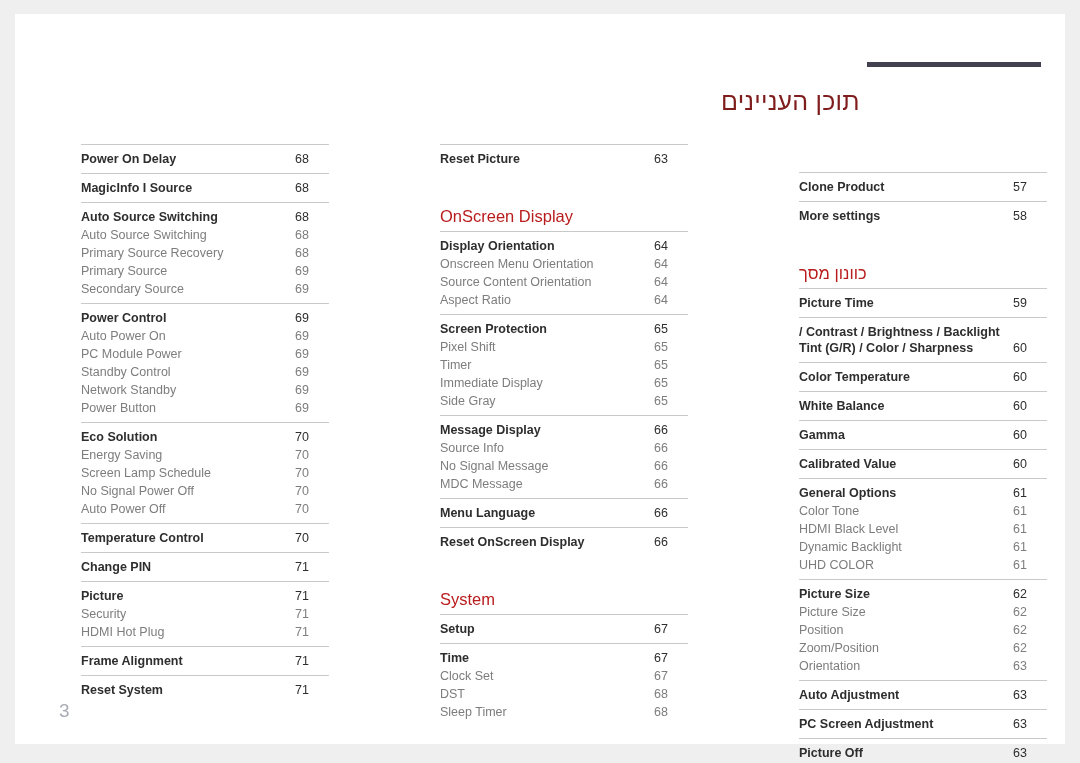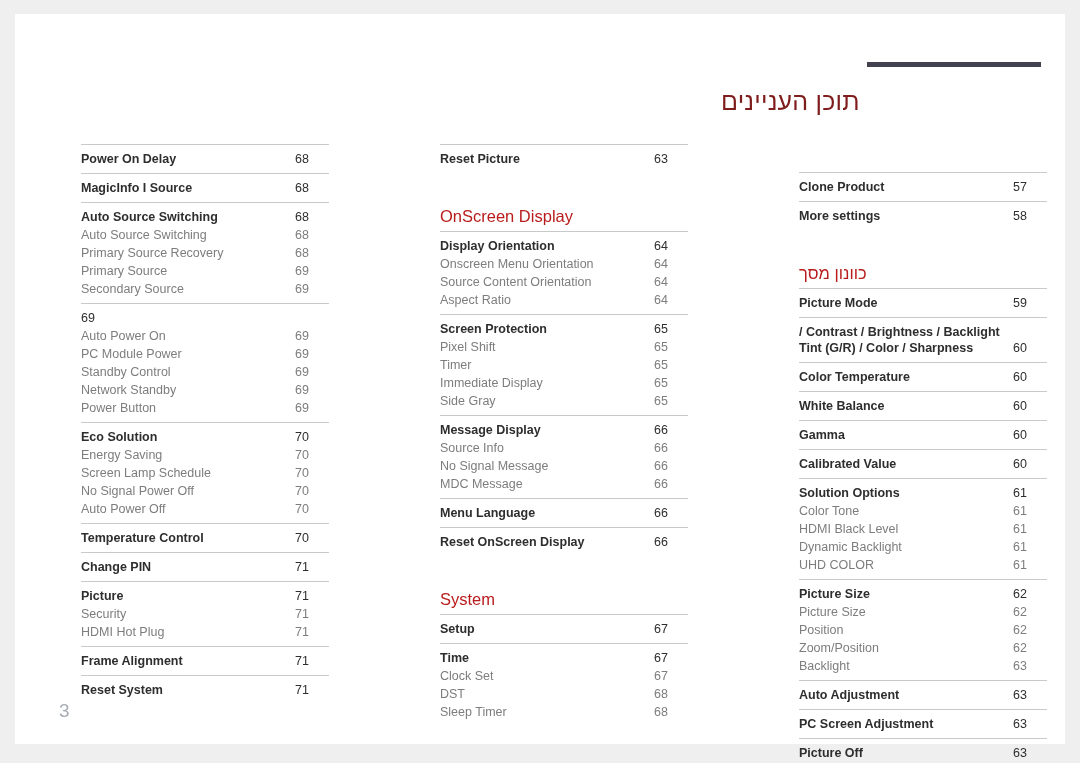--- a/index.html
+++ b/index.html
@@ -171,20 +171,21 @@
             <span class="toc-label">Primary Source</span>
             <span class="toc-page">69</span>
           </div>
           <div class="toc-row lvl-2">
             <span class="toc-label">Secondary Source</span>
             <span class="toc-page">69</span>
           </div>
         </div>
         <div class="toc-group">
           <div class="toc-row lvl-1">
+            <span class="toc-label">Power Control</span>
             <span class="toc-page">69</span>
           </div>
           <div class="toc-row lvl-2">
             <span class="toc-label">Auto Power On</span>
             <span class="toc-page">69</span>
           </div>
           <div class="toc-row lvl-2">
             <span class="toc-label">PC Module Power</span>
             <span class="toc-page">69</span>
           </div>
@@ -378,21 +379,21 @@
         <div class="toc-group">
           <div class="toc-row lvl-1">
             <span class="toc-label">More settings</span>
             <span class="toc-page">58</span>
           </div>
         </div>
         <div class="spacer-before-heading"></div>
         <div class="section-heading">כוונון מסך</div>
         <div class="toc-group">
           <div class="toc-row lvl-1">
-            <span class="toc-label">Picture Mode</span>
+            <span class="toc-label">Picture Time</span>
             <span class="toc-page">59</span>
           </div>
         </div>
         <div class="toc-group">
           <div class="toc-row lvl-1 multiline">
             <span class="toc-label">/ Contrast / Brightness / Backlight
 Tint (G/R) / Color / Sharpness</span>
             <span class="toc-page">60</span>
           </div>
         </div>
@@ -415,21 +416,21 @@
           </div>
         </div>
         <div class="toc-group">
           <div class="toc-row lvl-1">
             <span class="toc-label">Calibrated Value</span>
             <span class="toc-page">60</span>
           </div>
         </div>
         <div class="toc-group">
           <div class="toc-row lvl-1">
-            <span class="toc-label">Solution Options</span>
+            <span class="toc-label">General Options</span>
             <span class="toc-page">61</span>
           </div>
           <div class="toc-row lvl-2">
             <span class="toc-label">Color Tone</span>
             <span class="toc-page">61</span>
           </div>
           <div class="toc-row lvl-2">
             <span class="toc-label">HDMI Black Level</span>
             <span class="toc-page">61</span>
           </div>
@@ -453,21 +454,21 @@
           </div>
           <div class="toc-row lvl-2">
             <span class="toc-label">Position</span>
             <span class="toc-page">62</span>
           </div>
           <div class="toc-row lvl-2">
             <span class="toc-label">Zoom/Position</span>
             <span class="toc-page">62</span>
           </div>
           <div class="toc-row lvl-2">
-            <span class="toc-label">Backlight</span>
+            <span class="toc-label">Orientation</span>
             <span class="toc-page">63</span>
           </div>
         </div>
         <div class="toc-group">
           <div class="toc-row lvl-1">
             <span class="toc-label">Auto Adjustment</span>
             <span class="toc-page">63</span>
           </div>
         </div>
         <div class="toc-group">

